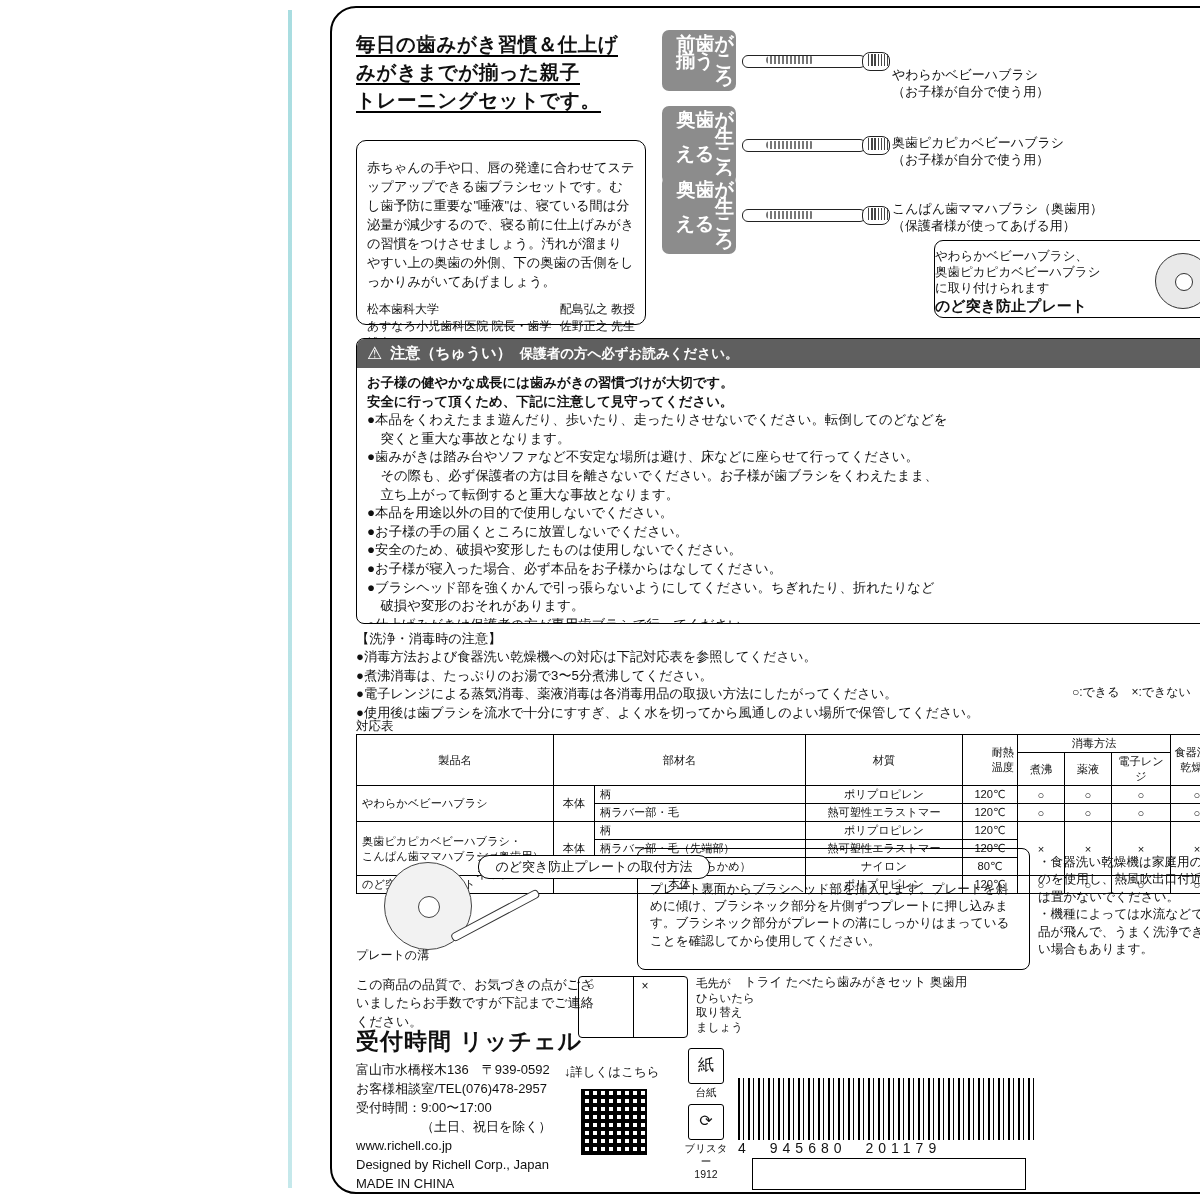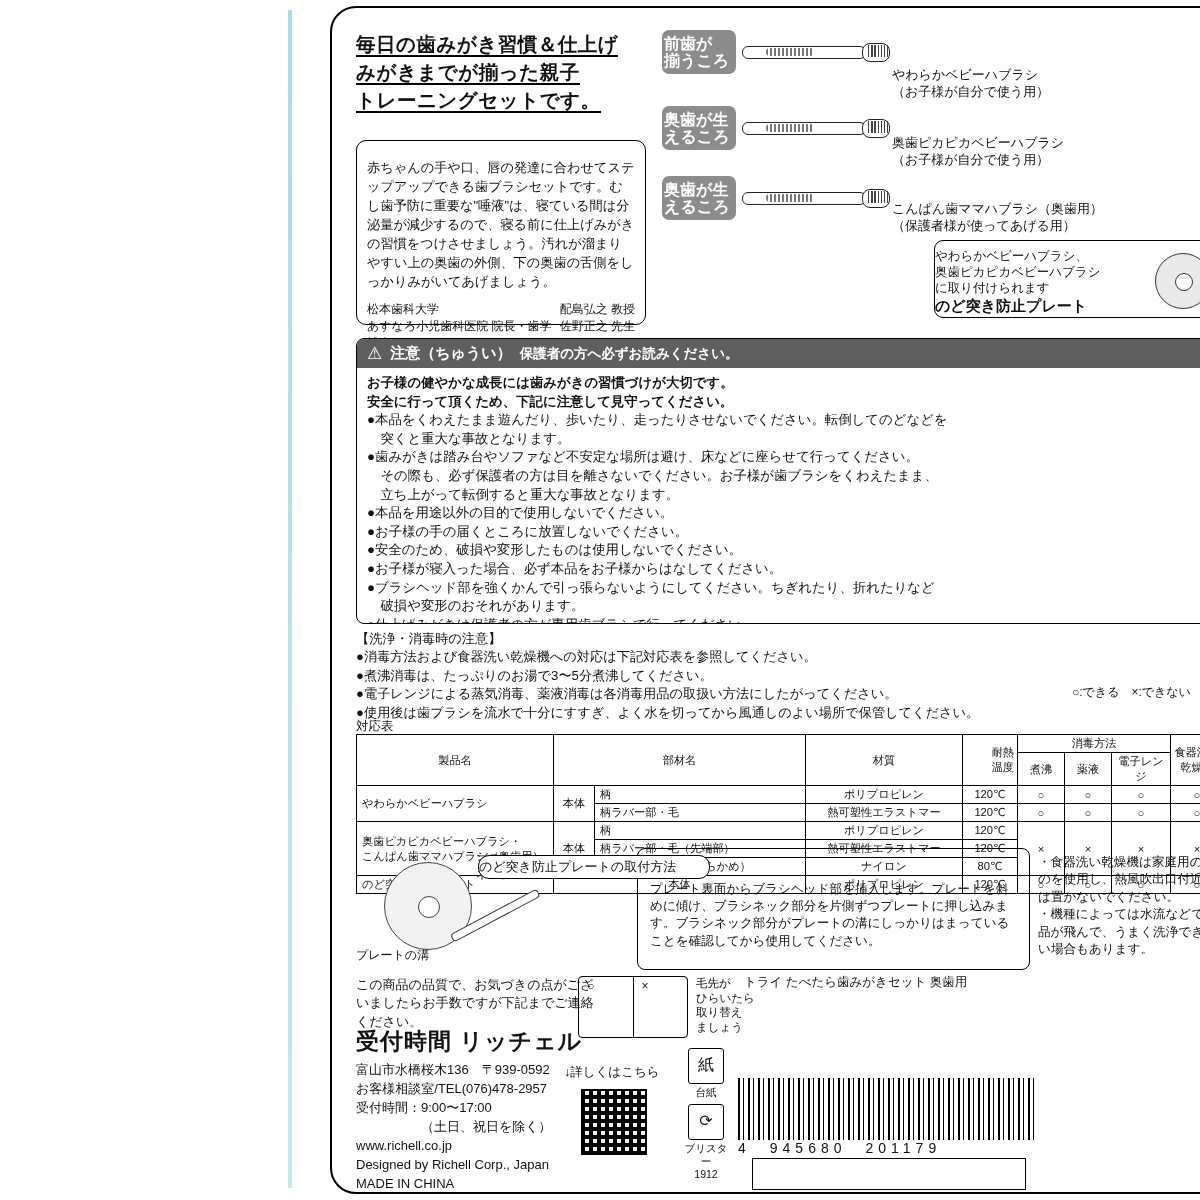--- a/index.html
+++ b/index.html
@@ -26,21 +26,21 @@
   
   .hdr-title{
     position:absolute;left:24px;top:22px;width:300px;
     font-size:19.5px;line-height:28px;font-weight:bold;letter-spacing:.5px;
   }
   .hdr-title span{border-bottom:2px solid #000;}
 
   .step{position:absolute;display:flex;align-items:center;}
   .step .pill{
     width:74px;background:#8c8c8c;color:#fff;border-radius:7px;
-    font-size:16px;line-height:17px;text-align:left;padding:5px 2px;
+    font-size:19px;line-height:17px;text-align:right;padding:5px 2px;
     box-sizing:border-box;font-weight:bold;
   }
   .step .brush{width:150px;height:38px;position:relative;margin-left:6px;}
 
   
   .bhandle{position:absolute;left:0;top:13px;width:122px;height:11px;border:1.4px solid #222;border-radius:6px;background:#fff;}
   .bhead{position:absolute;right:2px;top:10px;width:26px;height:17px;border:1.4px solid #222;border-radius:8px;background:#fff;}
   .bbrist{position:absolute;right:4px;top:12px;width:20px;height:12px;
      background:repeating-linear-gradient(90deg,#444 0 1.3px,transparent 1.3px 3.2px);}
   .bgrip{position:absolute;left:24px;top:14.5px;width:48px;height:8px;
@@ -98,21 +98,21 @@
   table.compat td.l{text-align:left;padding-left:5px;}
 
   
   .howto{
     position:absolute;left:305px;top:840px;width:393px;height:122px;
     border:1.6px solid #000;border-radius:8px;box-sizing:border-box;
   }
   .howto .hd{
     position:absolute;left:-160px;top:6px;width:230px;height:22px;
     border:1.4px solid #000;border-radius:11px;background:#fff;
-    font-size:13px;line-height:22px;
+    font-size:13px;text-align:center;line-height:22px;
   }
   .howto .txt{padding:32px 10px 6px 12px;font-size:12.6px;line-height:17.2px;}
   .howto-ill{position:absolute;left:24px;top:840px;width:285px;height:120px;}
   .ill-plate{
     position:absolute;left:28px;top:14px;width:86px;height:86px;border-radius:50%;
     border:1.6px solid #444;background:#f2f2f2;
   }
   .ill-plate:after{content:"";position:absolute;left:33px;top:33px;width:20px;height:20px;border-radius:50%;background:#fff;border:1.4px solid #444;}
   .ill-stick{position:absolute;left:96px;top:86px;width:96px;height:7px;background:#fff;border:1.4px solid #333;border-radius:4px;transform:rotate(-28deg);transform-origin:left center;}
   .lbl{position:absolute;font-size:12px;line-height:15px;}

